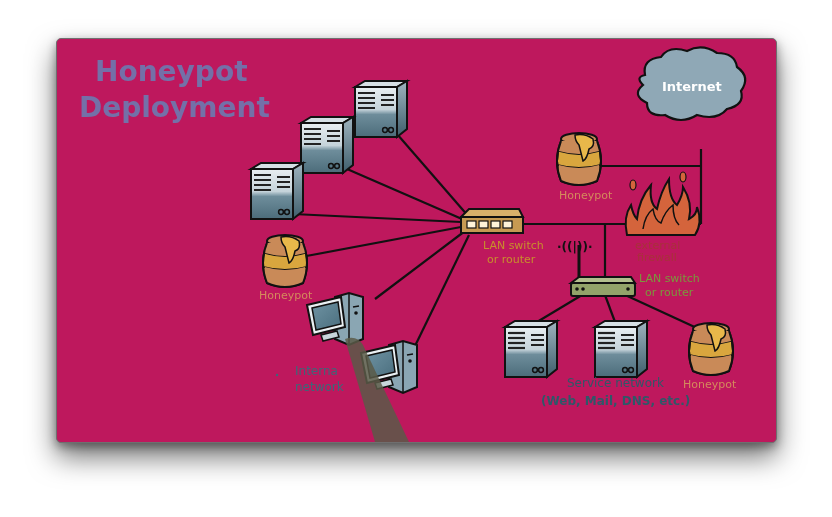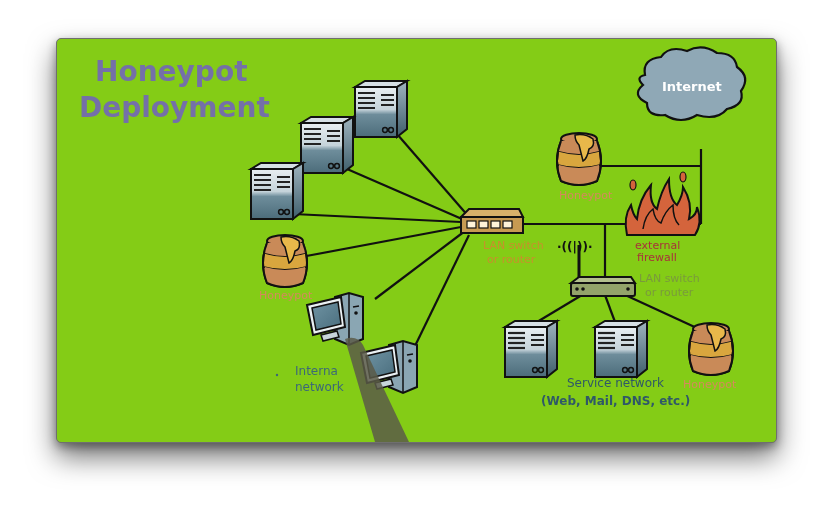--- a/index.html
+++ b/index.html
@@ -3,21 +3,21 @@
 <meta charset="utf-8">
 <style>
   html, body { margin: 0; padding: 0; }
   body {
     width: 832px; height: 517px; position: relative; overflow: hidden;
     background: #ffffff;
     font-family: "DejaVu Sans", sans-serif;
   }
   .slide {
     position: absolute; left: 56px; top: 38px; width: 719px; height: 403px;
-    background: #84cc16;
+    background: #be185d;
     border: 1px solid #6f6f6f;
     border-radius: 5px;
     box-shadow: 0 14px 28px rgba(0,0,0,0.55), 0 4px 10px rgba(0,0,0,0.35);
     overflow: hidden;
   }
   svg.diagram { position: absolute; left: 0; top: 0; }
   .hand { font-family: "DejaVu Sans", sans-serif; }
 </style>
 </head>
 <body>

